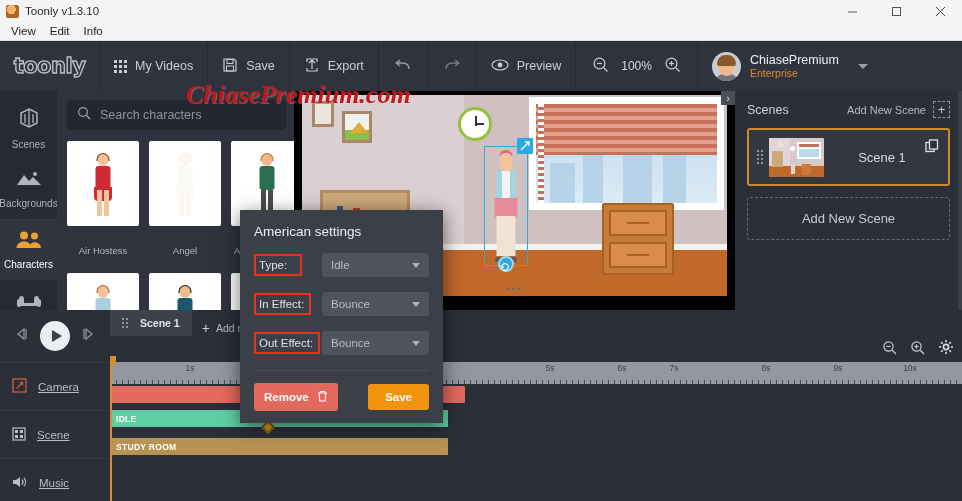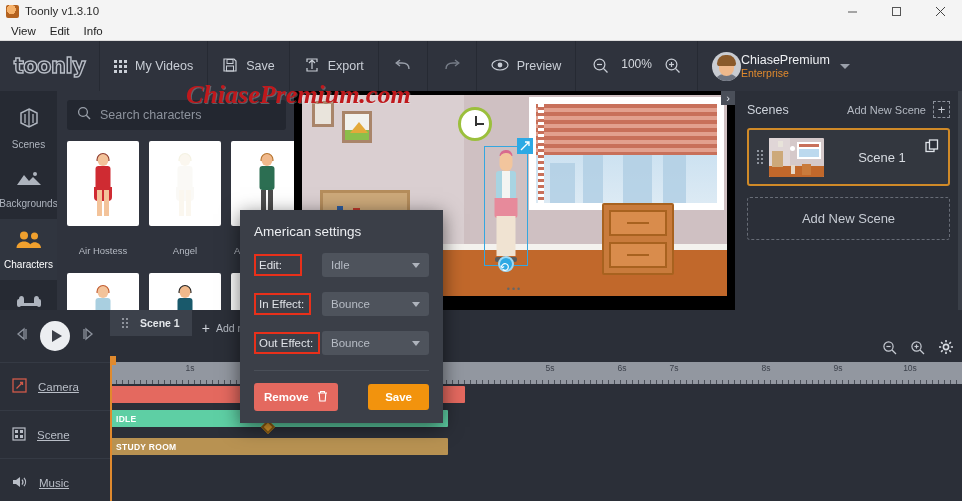--- a/index.html
+++ b/index.html
@@ -46,23 +46,23 @@
   .logo-cell { width: 100px; border-right: 1px solid #262a33; display:flex; align-items:center; justify-content:center; }
   .logo-text {
     font-size: 21px; letter-spacing: -0.5px; color: #2f333d;
     -webkit-text-stroke: 1.4px #b9bec7;
     font-family: "DejaVu Sans", sans-serif; font-weight: 700;
   }
   .grid-ico { display: grid; grid-template-columns: repeat(3, 3px); gap: 2px; }
   .grid-ico i { width: 3px; height: 3px; background: #c9ced6; display:block; }
   .proj-title { flex: 1 1 auto; display: flex; align-items: center; justify-content: center;
                 font-size: 14px; color: #e6e9ee; border-right: 1px solid #262a33; }
-  .zoomcell { display:flex; gap:12px; padding: 16px 16px; border-right: 1px solid #262a33; }
+  .zoomcell { display:flex; align-items:center; gap:12px; padding: 4px 16px; border-right: 1px solid #262a33; }
   .zoomcell .pct { font-size: 12px; color: #d5d9df; }
-  .usercell { display: flex; align-items: center; padding: 0 10px 0 14px; }
+  .usercell { display: flex; align-items: center; gap: 9px; padding: 0 10px 0 14px; }
   .avatar {
     width: 29px; height: 29px; border-radius: 50%; background: #c9ccd2;
     position: relative; overflow: hidden; flex: 0 0 29px;
   }
   .avatar .hair { position:absolute; left:5px; top:3px; width:19px; height:11px; background:#8a5a2b; border-radius: 10px 10px 3px 3px; }
   .avatar .face { position:absolute; left:7px; top:7px; width:15px; height:17px; background:#f0b98c; border-radius: 7px 7px 8px 8px; }
   .avatar .body { position:absolute; left:2px; bottom:-4px; width:25px; height:11px; background:#6f7480; border-radius: 10px 10px 0 0; }
   .uname { font-size: 12.5px; color: #eef0f3; line-height: 14px; }
   .utier { font-size: 10.5px; color: #e08a2e; line-height: 13px; }
   .caret { width:0;height:0;border-left:5px solid transparent;border-right:5px solid transparent;border-top:5px solid #9aa0aa; margin-left:10px; }
@@ -838,21 +838,21 @@
         </div>
     </div>
   </div>
 
   <div class="watermark">ChiasePremium.com</div>
 
   <div class="dialog">
     <div class="dlg-title">American settings</div>
 
     <div class="dlg-row">
-      <div class="dlg-lab">Edit:</div>
+      <div class="dlg-lab">Type:</div>
       <div class="dlg-sel">
         <span>Idle</span>
         <span class="ar"></span>
       </div>
     </div>
 
     <div class="dlg-row">
       <div class="dlg-lab">In Effect:</div>
       <div class="dlg-sel">
         <span>Bounce</span>

